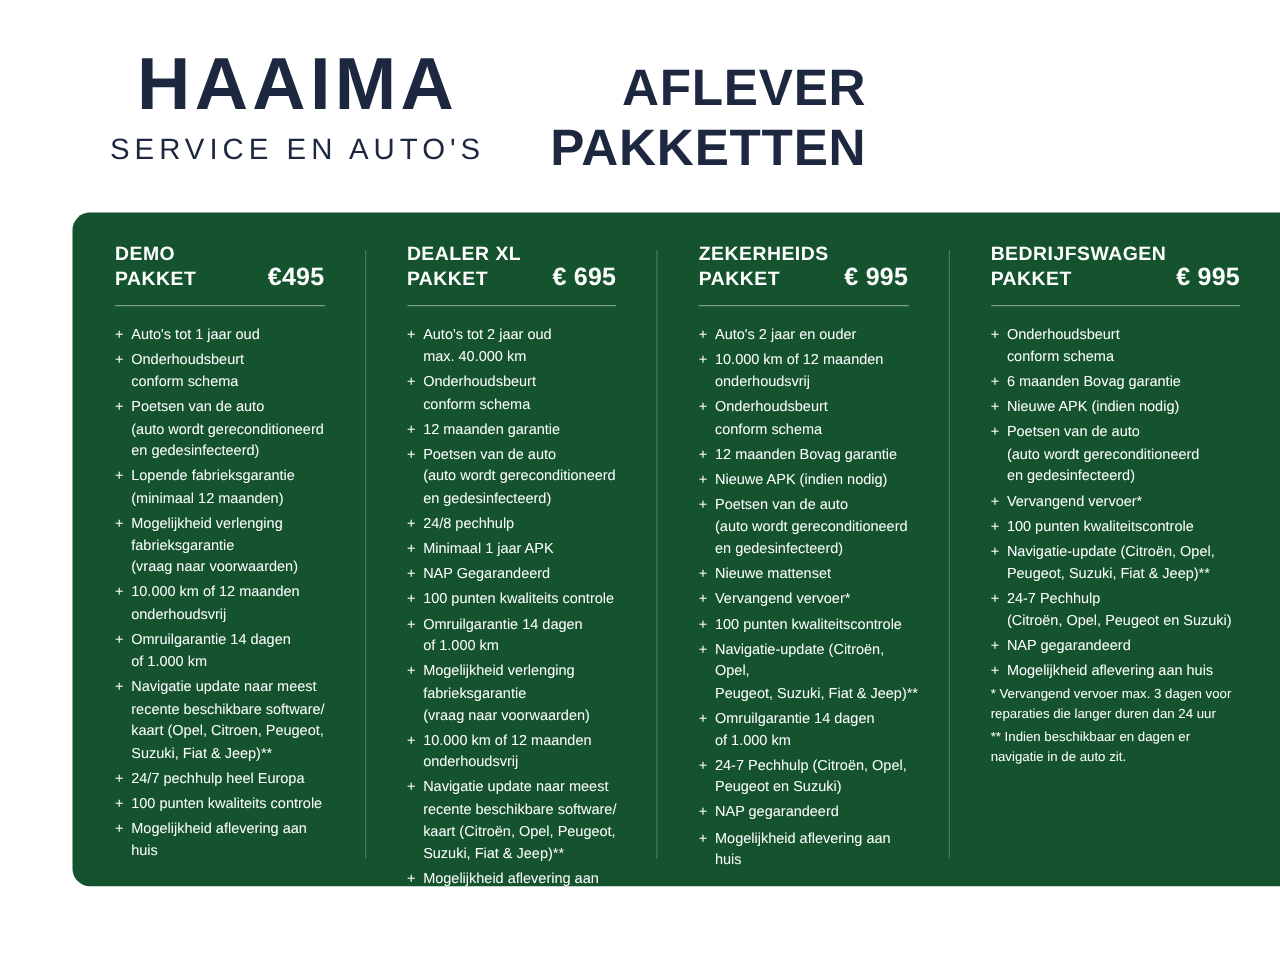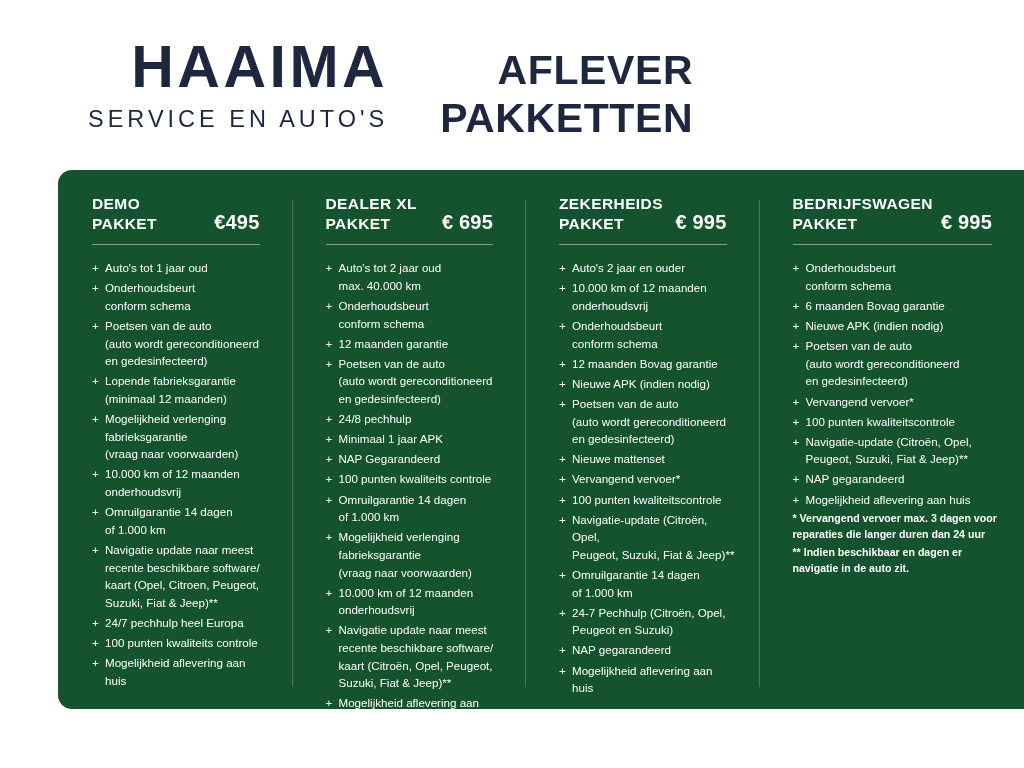--- a/index.html
+++ b/index.html
@@ -20,21 +20,21 @@
   
   .header {
     display: flex;
     align-items: flex-start;
     padding: 38px 0 0 88px;
     gap: 52px;
   }
   .brand {
     display: flex;
     flex-direction: column;
-    align-items: flex-end;
+    align-items: center;
   }
   .brand-name {
     font-size: 59px;
     font-weight: bold;
     letter-spacing: 3.5px;
     color: #1d2840;
     line-height: 1.0;
   }
   .brand-sub {
     font-size: 23.5px;
@@ -123,21 +123,20 @@
   ul.features li::before {
     content: "+";
     position: absolute;
     left: 0;
     top: 0;
     color: #ffffff;
     font-size: 11.6px;
     line-height: 1.52;
   }
   .footnotes {
-    font-weight: bold;
   }
   .footnote {
     color: #ffffff;
     font-size: 10.6px;
     line-height: 1.5;
     margin-bottom: 3px;
     white-space: pre-line;
     padding-left: 0;
   }
 
@@ -278,20 +277,22 @@
 conform schema</li>
         <li>6 maanden Bovag garantie</li>
         <li>Nieuwe APK (indien nodig)</li>
         <li>Poetsen van de auto
 (auto wordt gereconditioneerd
 en gedesinfecteerd)</li>
         <li>Vervangend vervoer*</li>
         <li>100 punten kwaliteitscontrole</li>
         <li>Navigatie-update (Citroën, Opel,
 Peugeot, Suzuki, Fiat &amp; Jeep)**</li>
+        <li>24-7 Pechhulp
+(Citroën, Opel, Peugeot en Suzuki)</li>
         <li>NAP gegarandeerd</li>
         <li>Mogelijkheid aflevering aan huis</li>
       </ul>
       <div class="footnotes">
         <div class="footnote">* Vervangend vervoer max. 3 dagen voor
    reparaties die langer duren dan 24 uur</div>
         <div class="footnote">** Indien beschikbaar en dagen er
     navigatie in de auto zit.</div>
       </div>
     </div>

